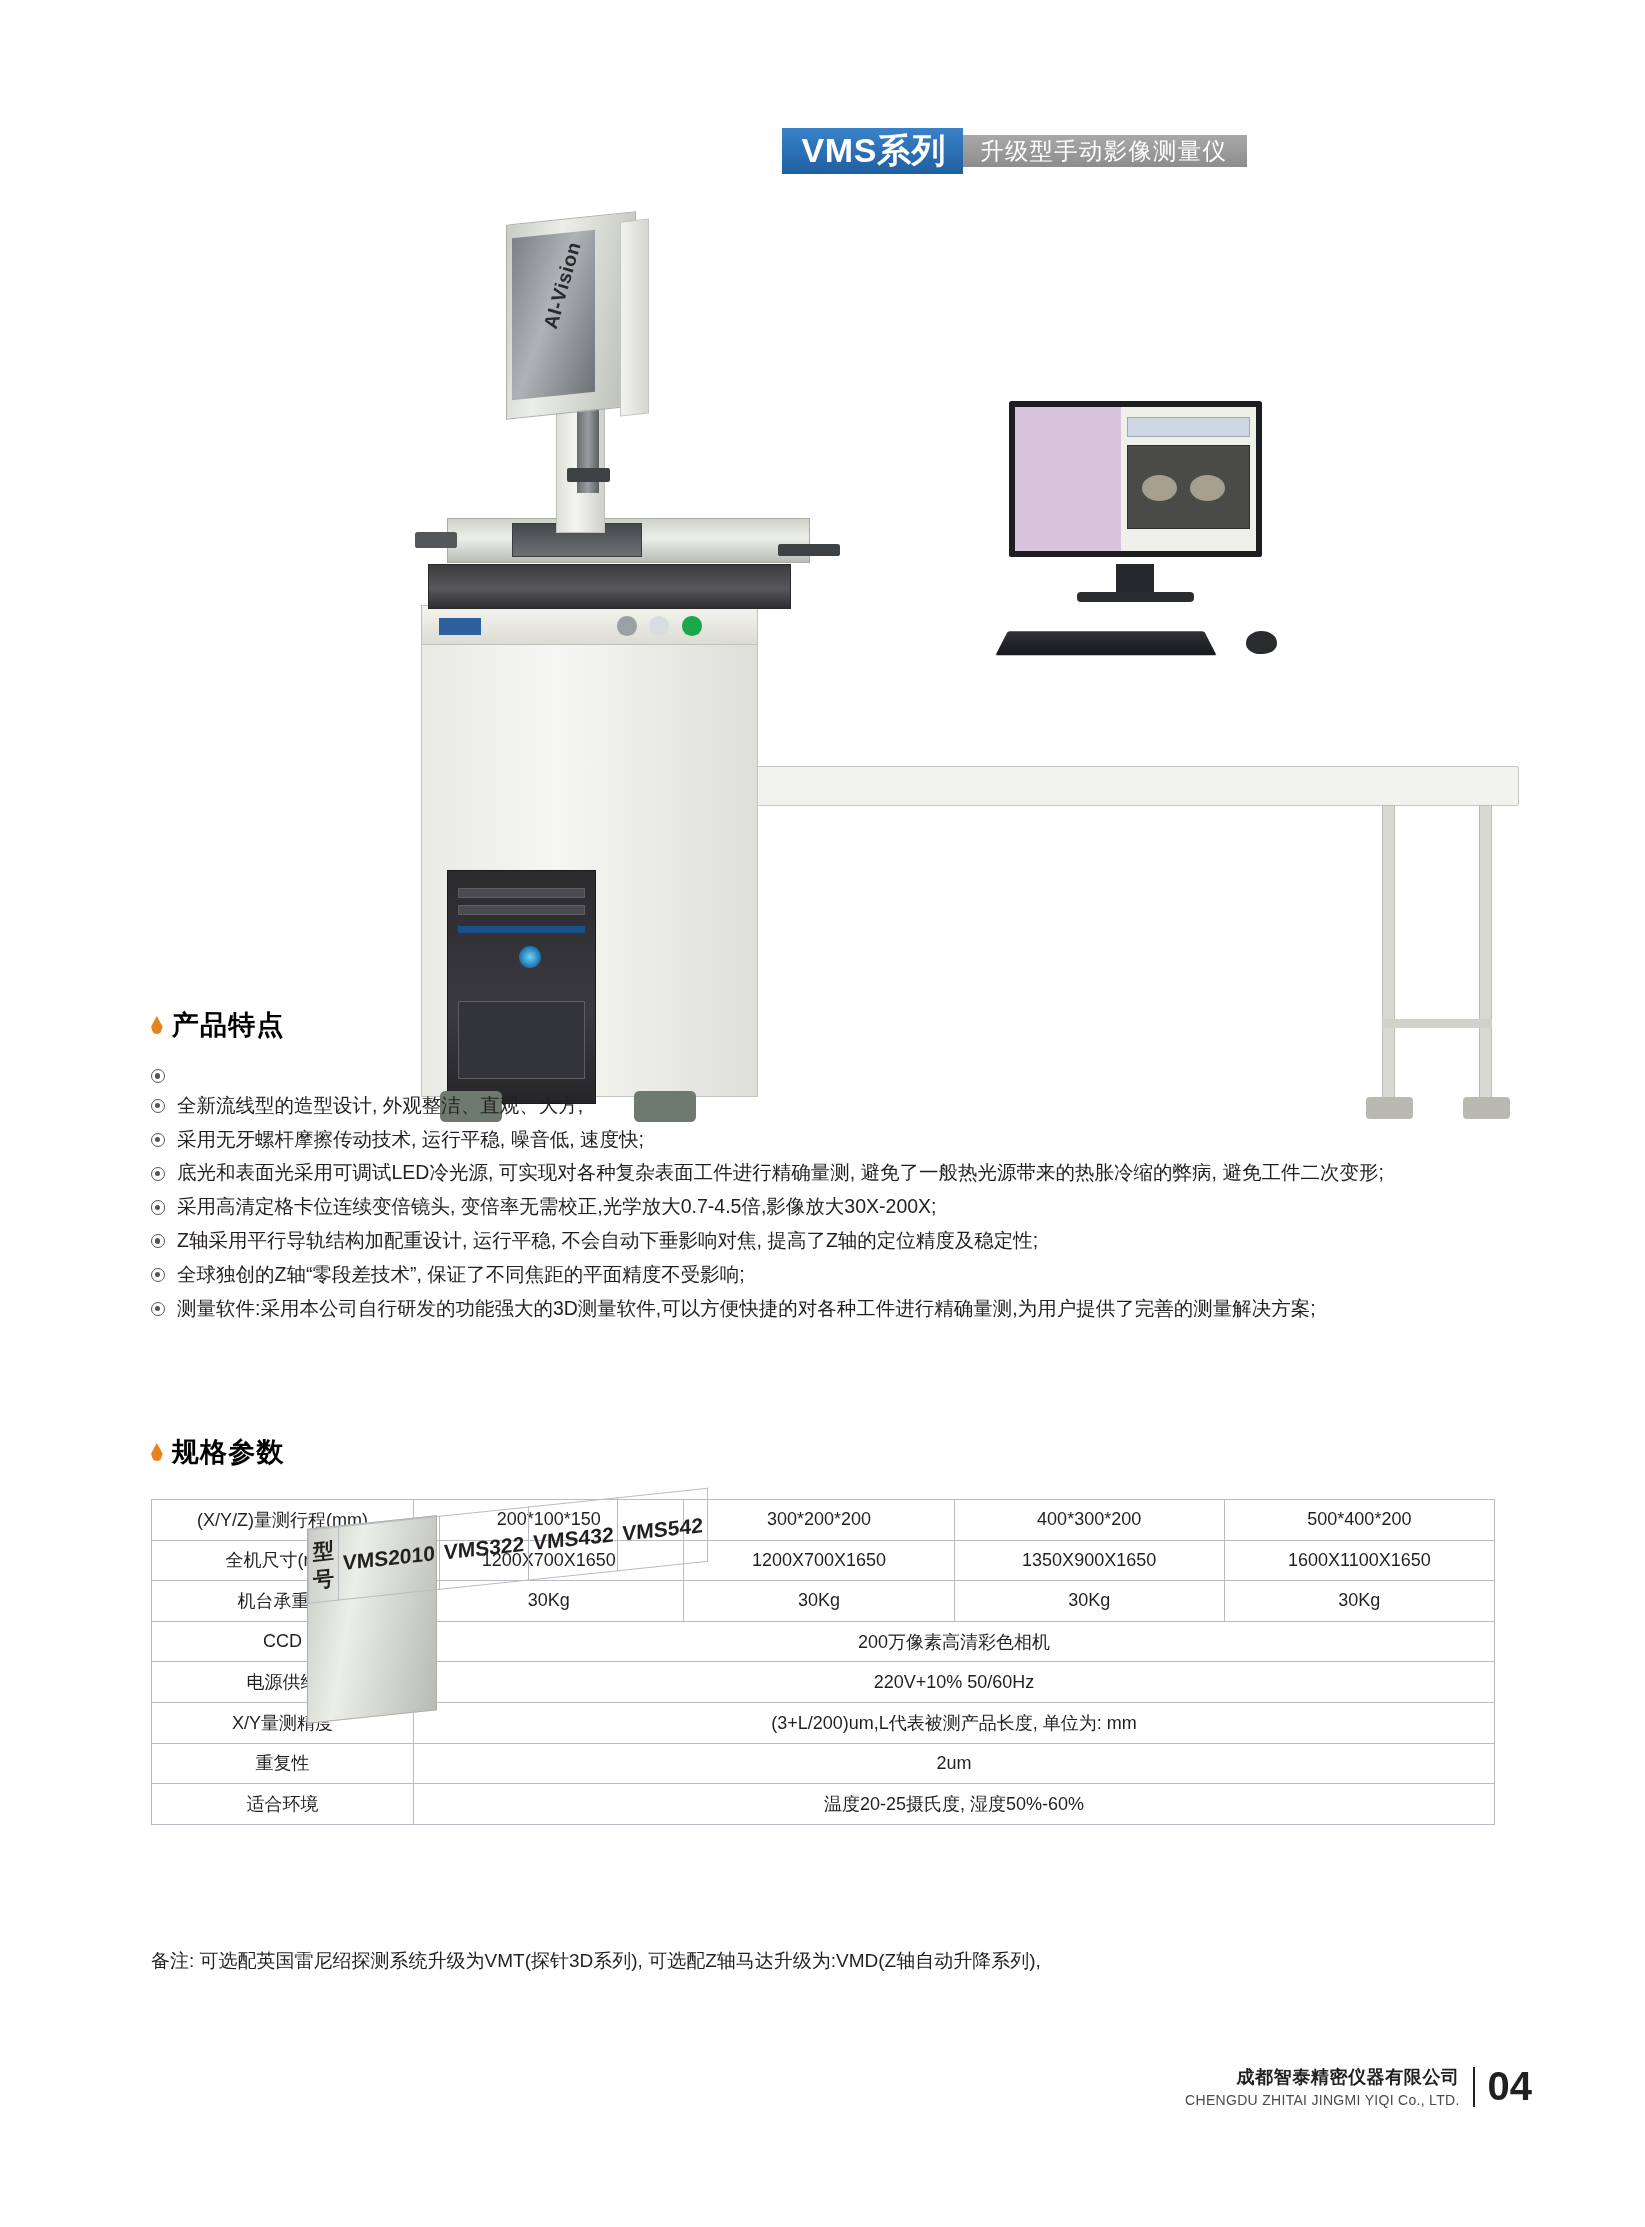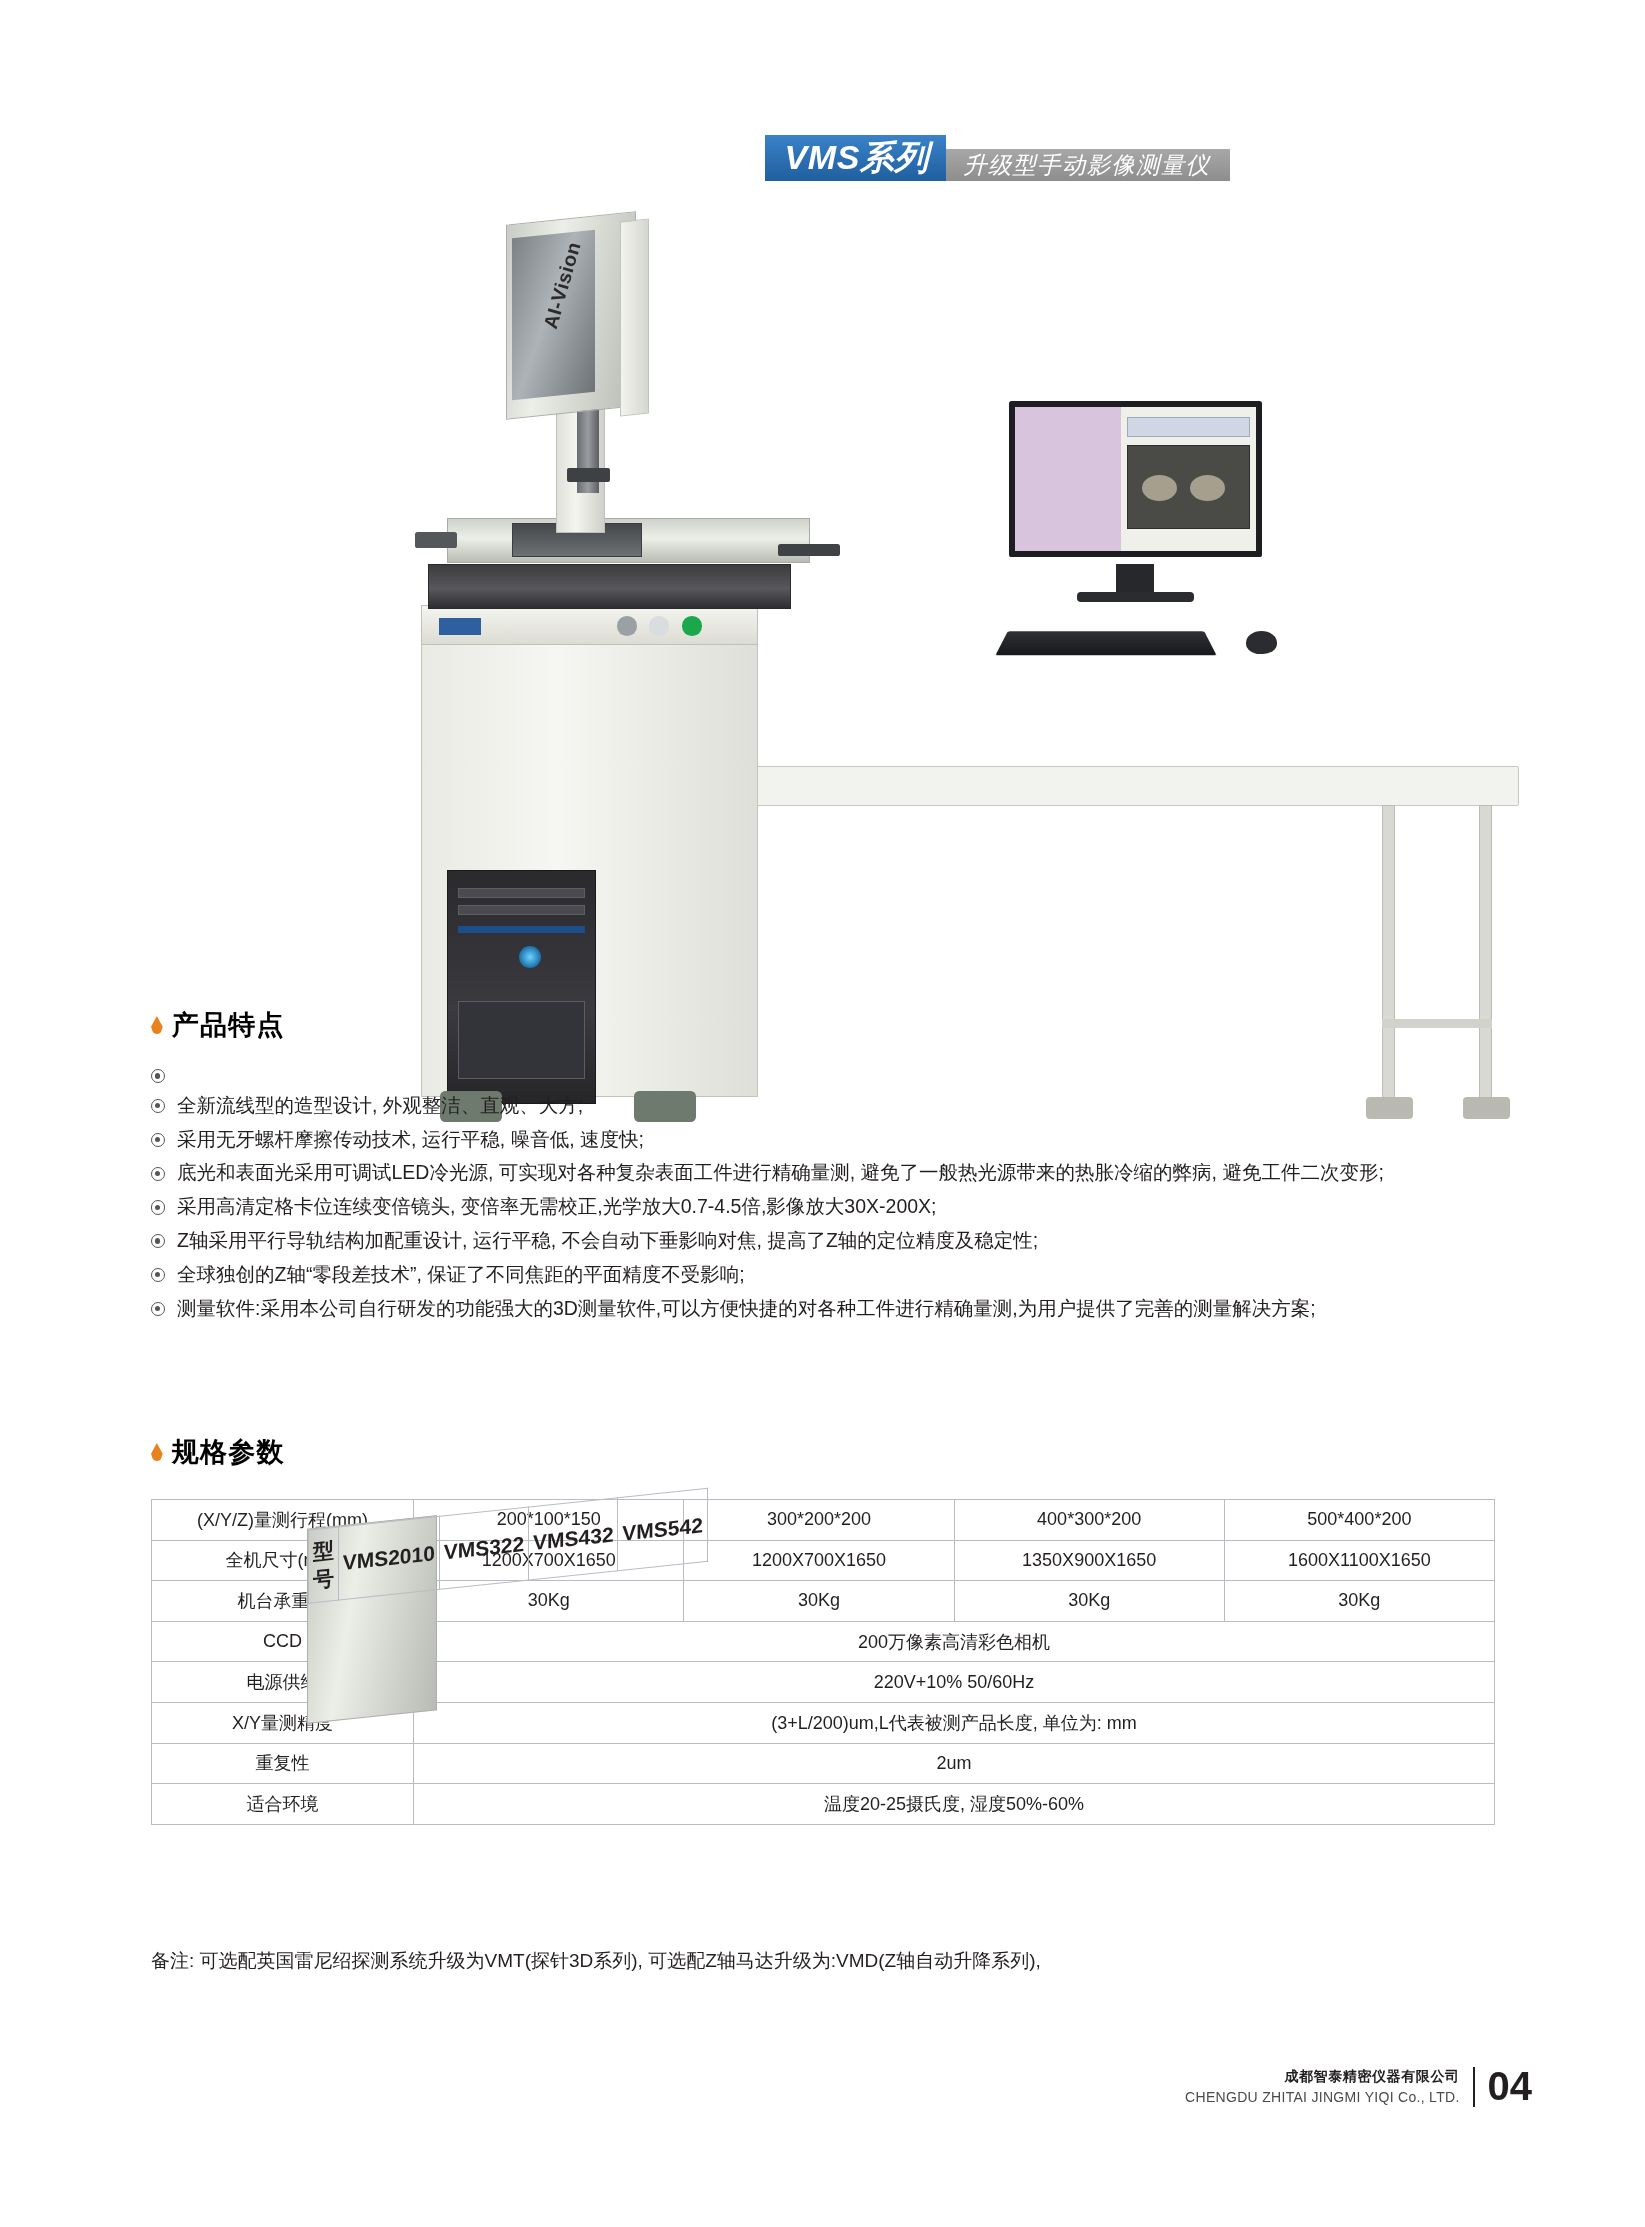--- a/index.html
+++ b/index.html
@@ -11,26 +11,25 @@
     font-family: "Liberation Sans", sans-serif;
     color: #231f20;
     position: relative;
     overflow: hidden;
   }
 
   
   .banner {
     position: absolute;
     top: 121px;
-    left: 765px;
+    left: 782px;
     width: 768px;
     height: 60px;
     display: flex;
-    align-items: flex-end;
-    font-style: italic;
+    align-items: center;
   }
   .banner-left {
     background: #2b6fb8;
     background: linear-gradient(180deg,#3a82c9 0%, #1f5f9f 100%);
     color: #ffffff;
     display: flex;
     align-items: center;
     padding: 0 17px 0 19.5px;
     font-size: 34px;
     font-weight: bold;
@@ -283,21 +282,21 @@
 
   
   .footer {
     position: absolute;
     right: 114px;
     top: 2064px;
     display: flex;
     align-items: center;
     gap: 13px;
   }
-  .footer .cn { font-size: 14px; font-weight: bold; color:#231f20; letter-spacing:0.6px; text-align:right;}
+  .footer .cn { font-size: 18px; font-weight: bold; color:#231f20; letter-spacing:0.6px; text-align:right;}
   .footer .en { font-size: 14px; color:#4a4a4a; letter-spacing:0.3px; text-align:right; margin-top:3.9px;}
   .footer .bar { width:1.9px; height:40px; background:#231f20; }
   .footer .pg { font-size: 40px; font-weight: bold; color:#231f20; }
 </style>
 </head>
 <body>
 
 <div class="banner">
   <div class="banner-left">VMS系列</div>
   <div class="banner-right">升级型手动影像测量仪</div>

